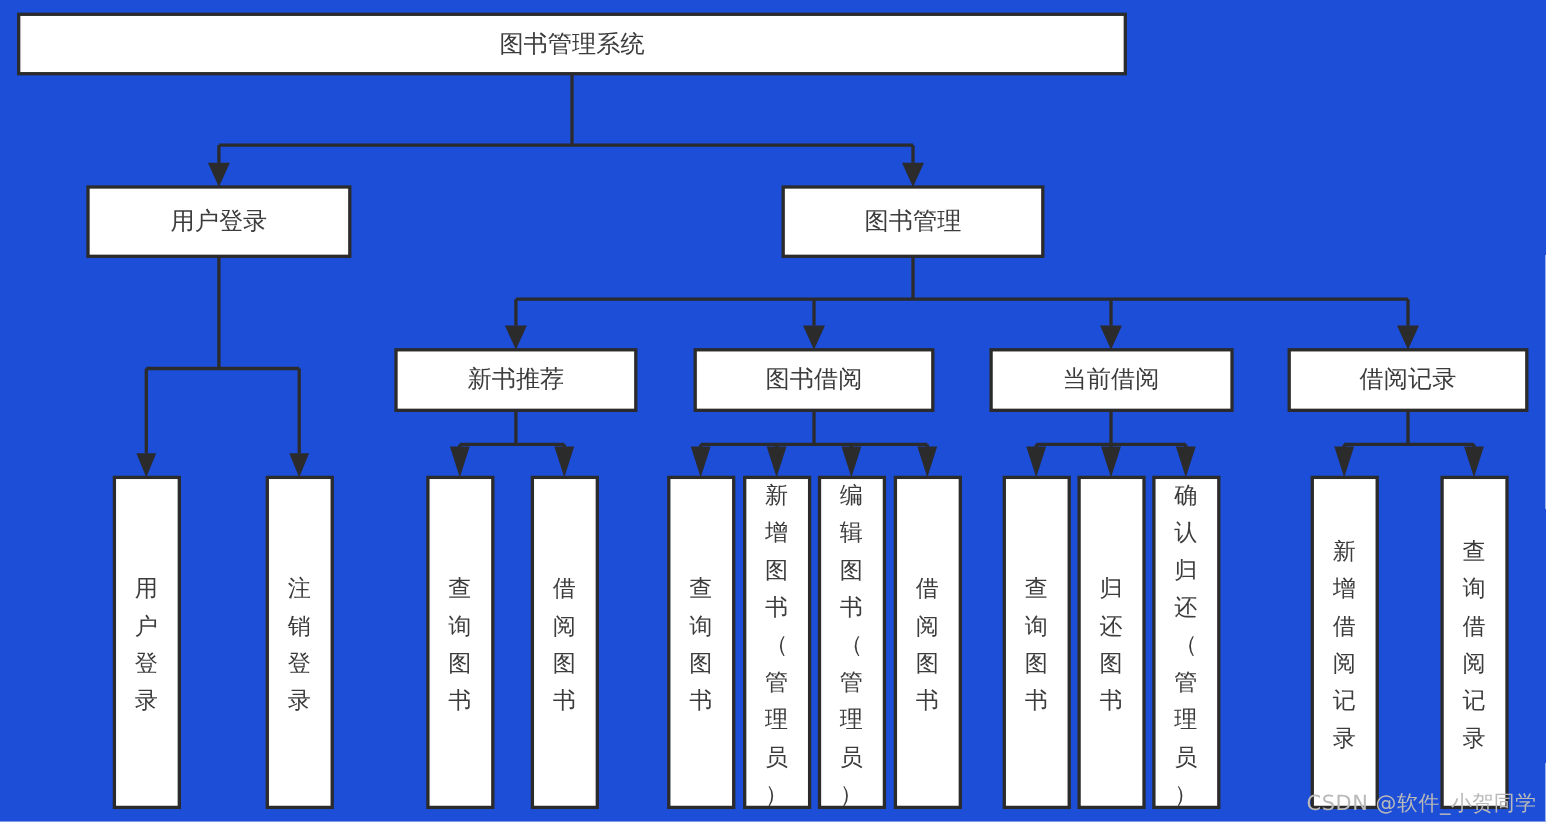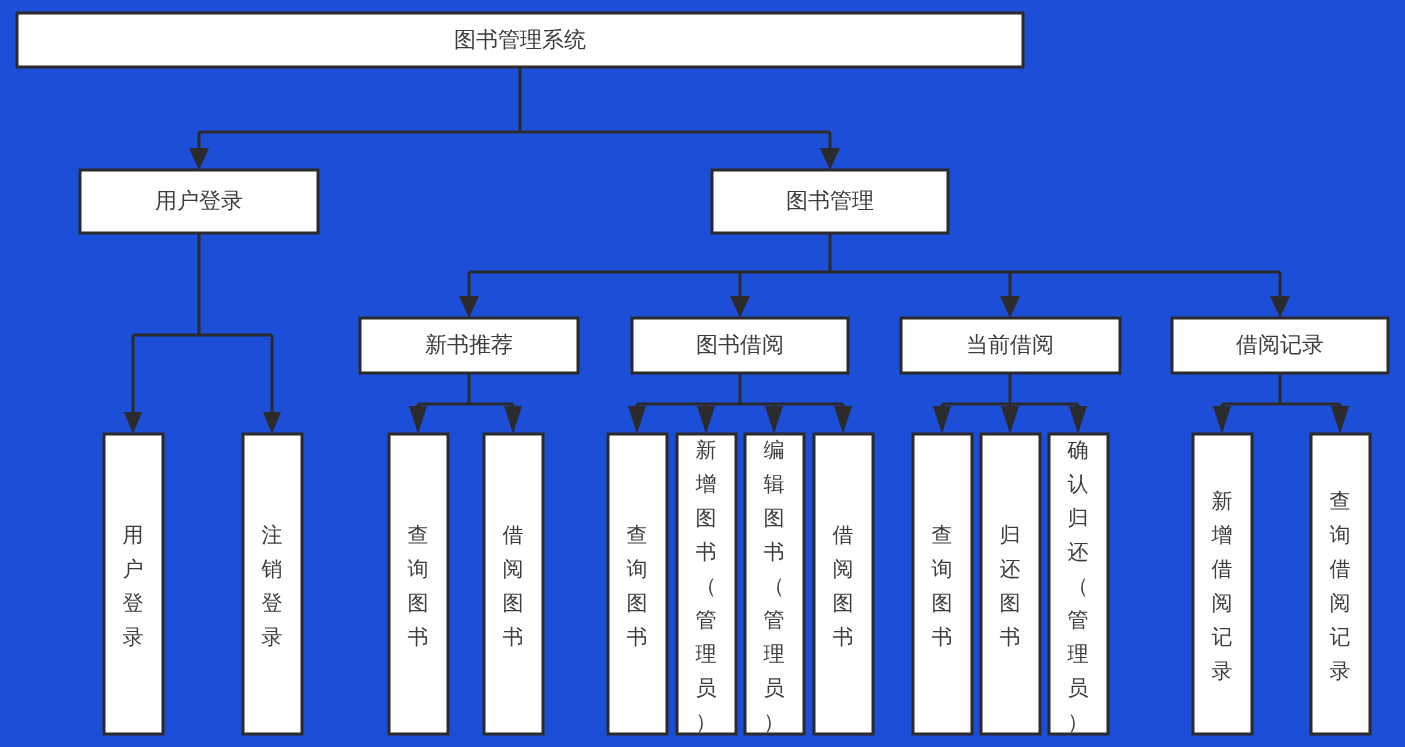--- a/index.html
+++ b/index.html
@@ -220,13 +220,14 @@
       <rect class="node-rect" x="1193" y="434" width="59" height="300"></rect>
       <text class="node-label leaf vtext" x="1222" text-anchor="middle"><tspan x="1222" y="502">新</tspan><tspan x="1222" y="536">增</tspan><tspan x="1222" y="570">借</tspan><tspan x="1222" y="604">阅</tspan><tspan x="1222" y="638">记</tspan><tspan x="1222" y="672">录</tspan></text>
     </g>
     <g>
       <rect class="node-rect" x="1311" y="434" width="59" height="300"></rect>
       <text class="node-label leaf vtext" x="1340" text-anchor="middle"><tspan x="1340" y="502">查</tspan><tspan x="1340" y="536">询</tspan><tspan x="1340" y="570">借</tspan><tspan x="1340" y="604">阅</tspan><tspan x="1340" y="638">记</tspan><tspan x="1340" y="672">录</tspan></text>
     </g>
 
   </svg>
 
+  <div class="watermark">CSDN @软件_小贺同学</div>
 </div>
 
 </body></html>

